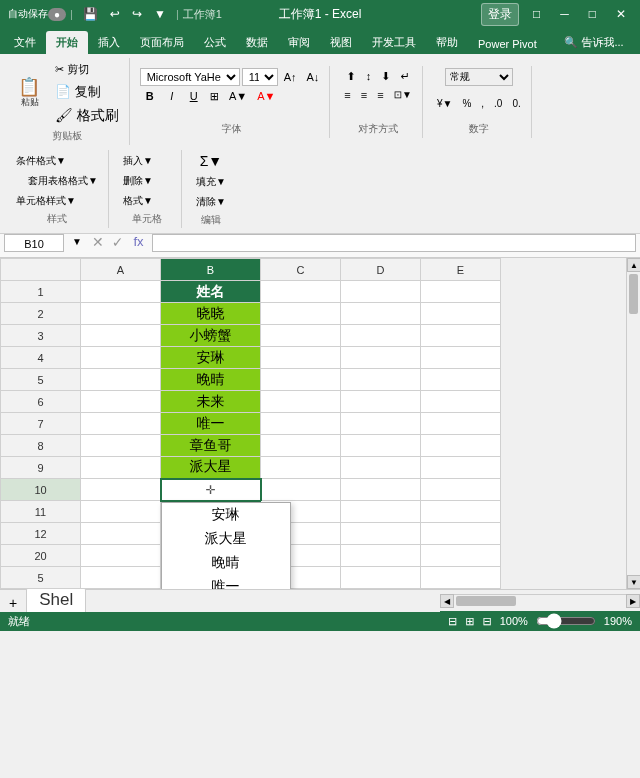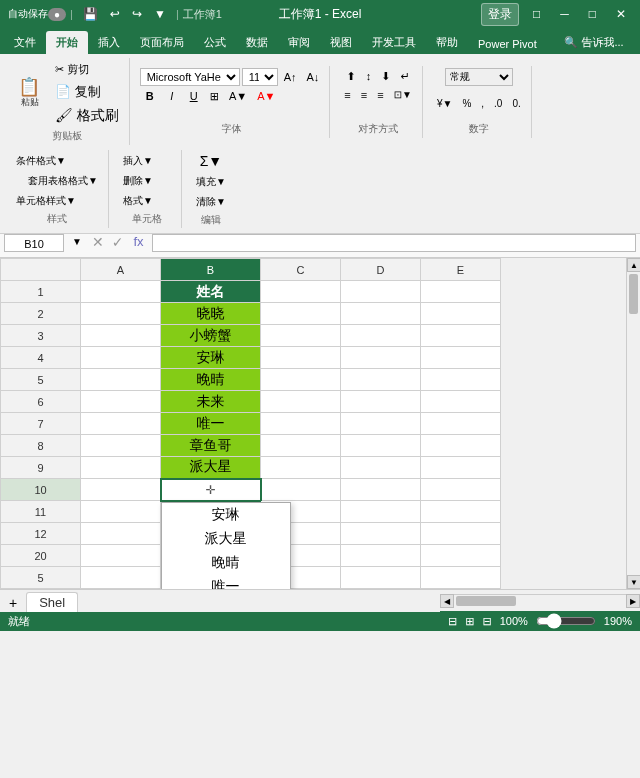--- a/index.html
+++ b/index.html
@@ -268,21 +268,21 @@
       display: flex;
       align-items: flex-end;
       padding: 0 4px;
     }
     .sheet-tab {
       padding: 2px 12px;
       border: 1px solid #ccc;
       border-bottom: none;
       border-radius: 3px 3px 0 0;
       background: #d0d0d0;
-      font-size: 13px;
+      font-size: 17px;
       cursor: pointer;
       margin-right: 0;
     }
     .sheet-tab.active {
       background: white;
       color: #333;
     }
 
     
     .status-bar {

